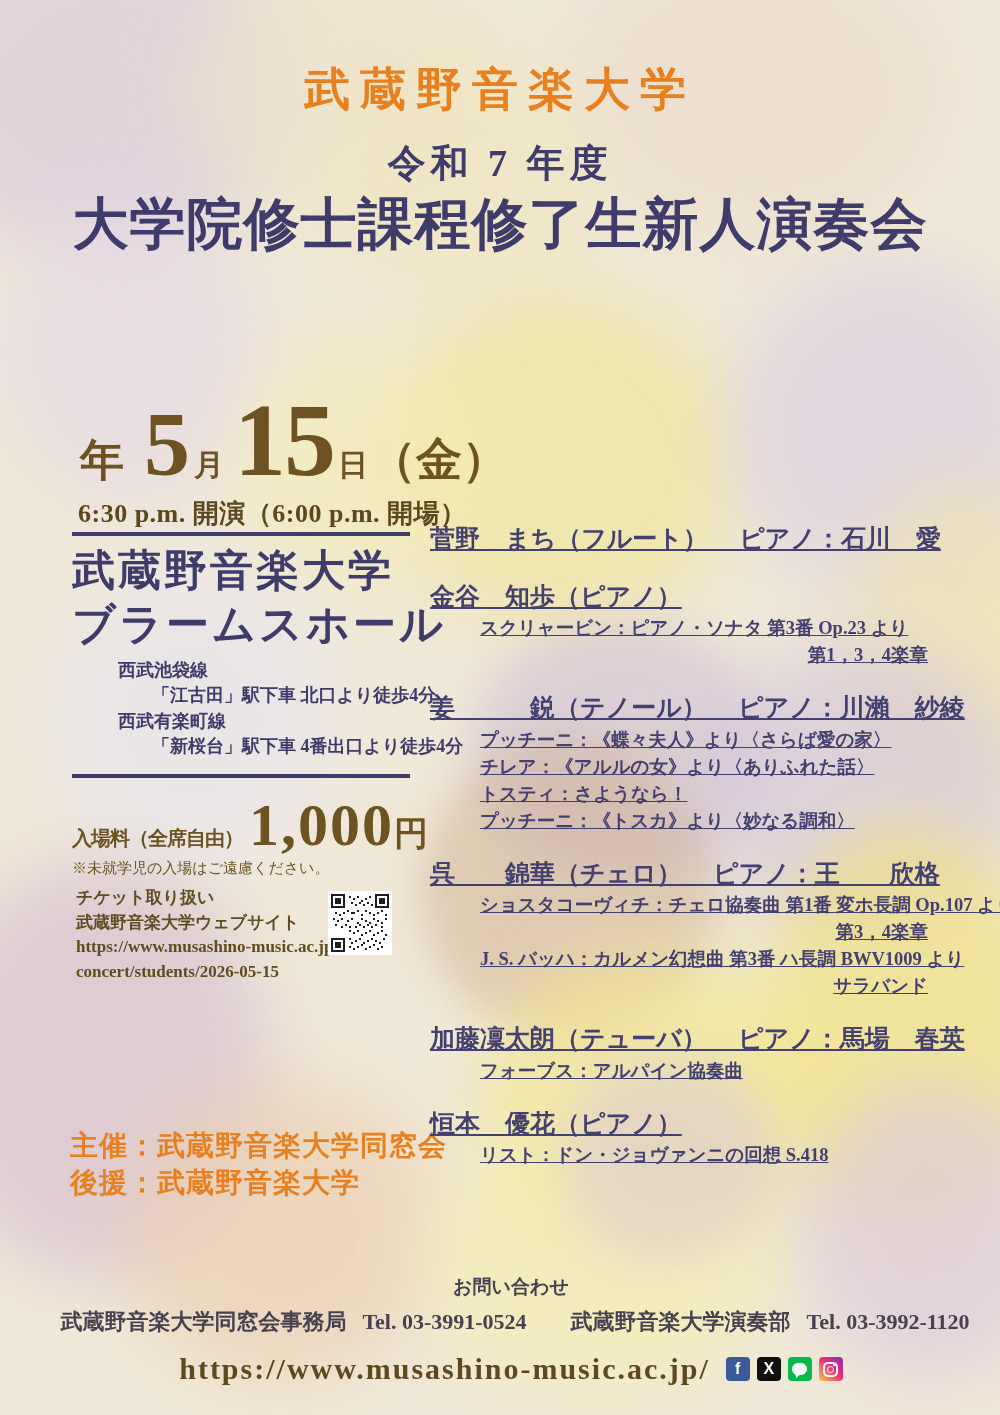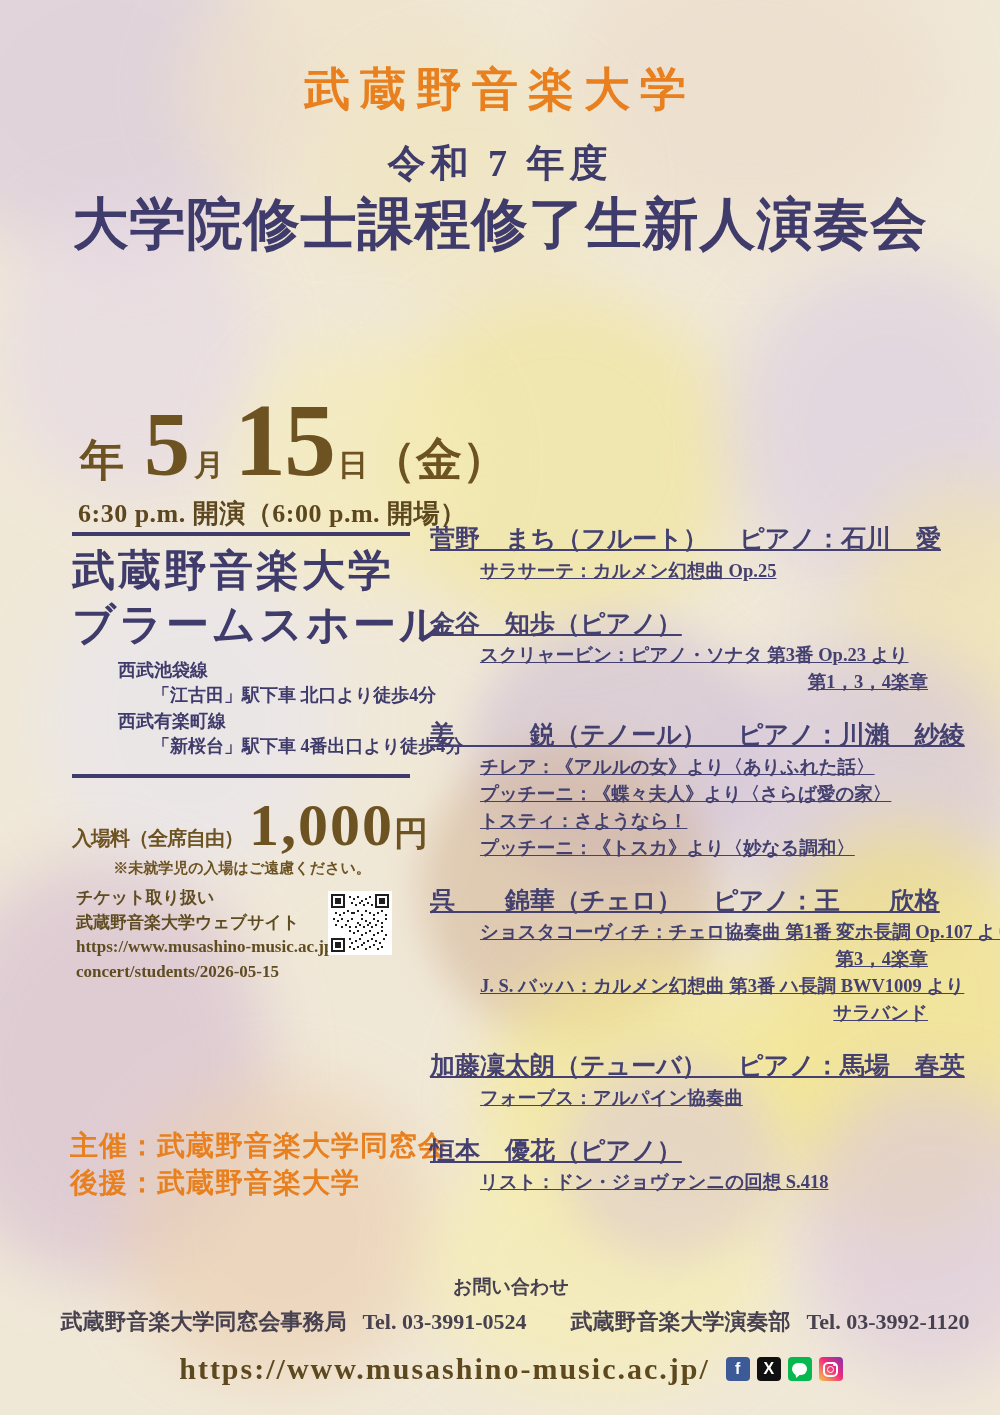--- a/index.html
+++ b/index.html
@@ -38,21 +38,21 @@
   .acc.l1{padding-left:46px;}
   .acc.l2{padding-left:80px;}
   .rule.bottom{margin-top:14px;}
 
   
   .price-block{position:absolute;left:72px;top:795px;width:340px;color:#6d5322;}
   .price-line{display:flex;align-items:baseline;font-weight:bold;white-space:nowrap;}
   .p-label{font-size:20px;letter-spacing:-1px;}
   .p-amount{font-size:60px;margin-left:6px;letter-spacing:2px;line-height:1;}
   .p-unit{font-size:34px;}
-  .p-note{font-size:15px;font-weight:bold;text-align:center;margin-top:2px;}
+  .p-note{font-size:15px;font-weight:normal;text-align:left;margin-top:2px;}
 
   
   .ticket-block{position:absolute;left:76px;top:886px;font-size:17px;line-height:1.45;color:#5f4c20;font-weight:bold;}
   .qr{position:absolute;left:328px;top:891px;width:64px;height:64px;background:#fff;padding:3px;box-sizing:border-box;}
   .qr svg{display:block;width:100%;height:100%;}
 
   
   .organizer{position:absolute;left:70px;top:1128px;color:#e8801f;font-size:28px;font-weight:bold;line-height:1.32;letter-spacing:1px;white-space:nowrap;}
 
   
@@ -262,31 +262,30 @@
     </div>
 
     <section class="organizer">
       <div>主催：武蔵野音楽大学同窓会</div>
       <div>後援：武蔵野音楽大学</div>
     </section>
 
     <section class="program">
       <div class="entry">
         <div class="performer">菅野　まち（フルート）　 ピアノ：石川　愛</div>
-        <div class="piece">サラサーテ：カルメン幻想曲 Op.25</div>
       </div>
       <div class="entry">
         <div class="performer">金谷　知歩（ピアノ）</div>
         <div class="piece">スクリャービン：ピアノ・ソナタ 第3番 Op.23 より</div>
         <div class="piece right">第1，3，4楽章</div>
       </div>
       <div class="entry">
         <div class="performer">姜　　　鋭（テノール）　 ピアノ：川瀨　紗綾</div>
+        <div class="piece">プッチーニ：《蝶々夫人》より〈さらば愛の家〉</div>
         <div class="piece">チレア：《アルルの女》より〈ありふれた話〉</div>
-        <div class="piece">プッチーニ：《蝶々夫人》より〈さらば愛の家〉</div>
         <div class="piece">トスティ：さようなら！</div>
         <div class="piece">プッチーニ：《トスカ》より〈妙なる調和〉</div>
       </div>
       <div class="entry">
         <div class="performer">呉　　錦華（チェロ）　 ピアノ：王　　欣格</div>
         <div class="piece">ショスタコーヴィチ：チェロ協奏曲 第1番 変ホ長調 Op.107 より</div>
         <div class="piece right">第3，4楽章</div>
         <div class="piece">J. S. バッハ：カルメン幻想曲 第3番 ハ長調 BWV1009 より</div>
         <div class="piece right">サラバンド</div>
       </div>

